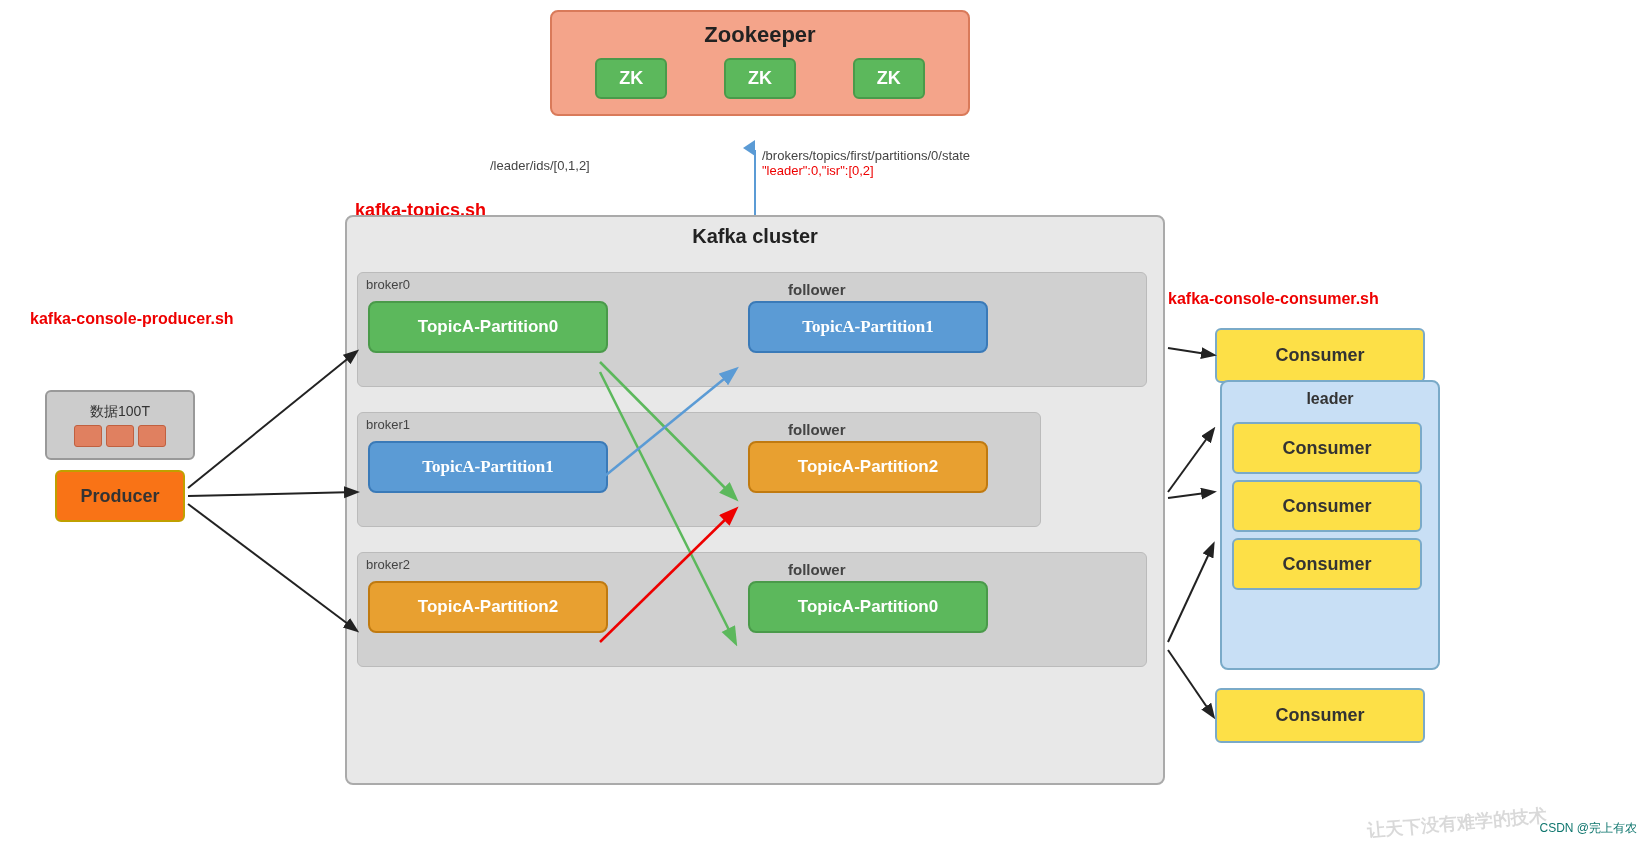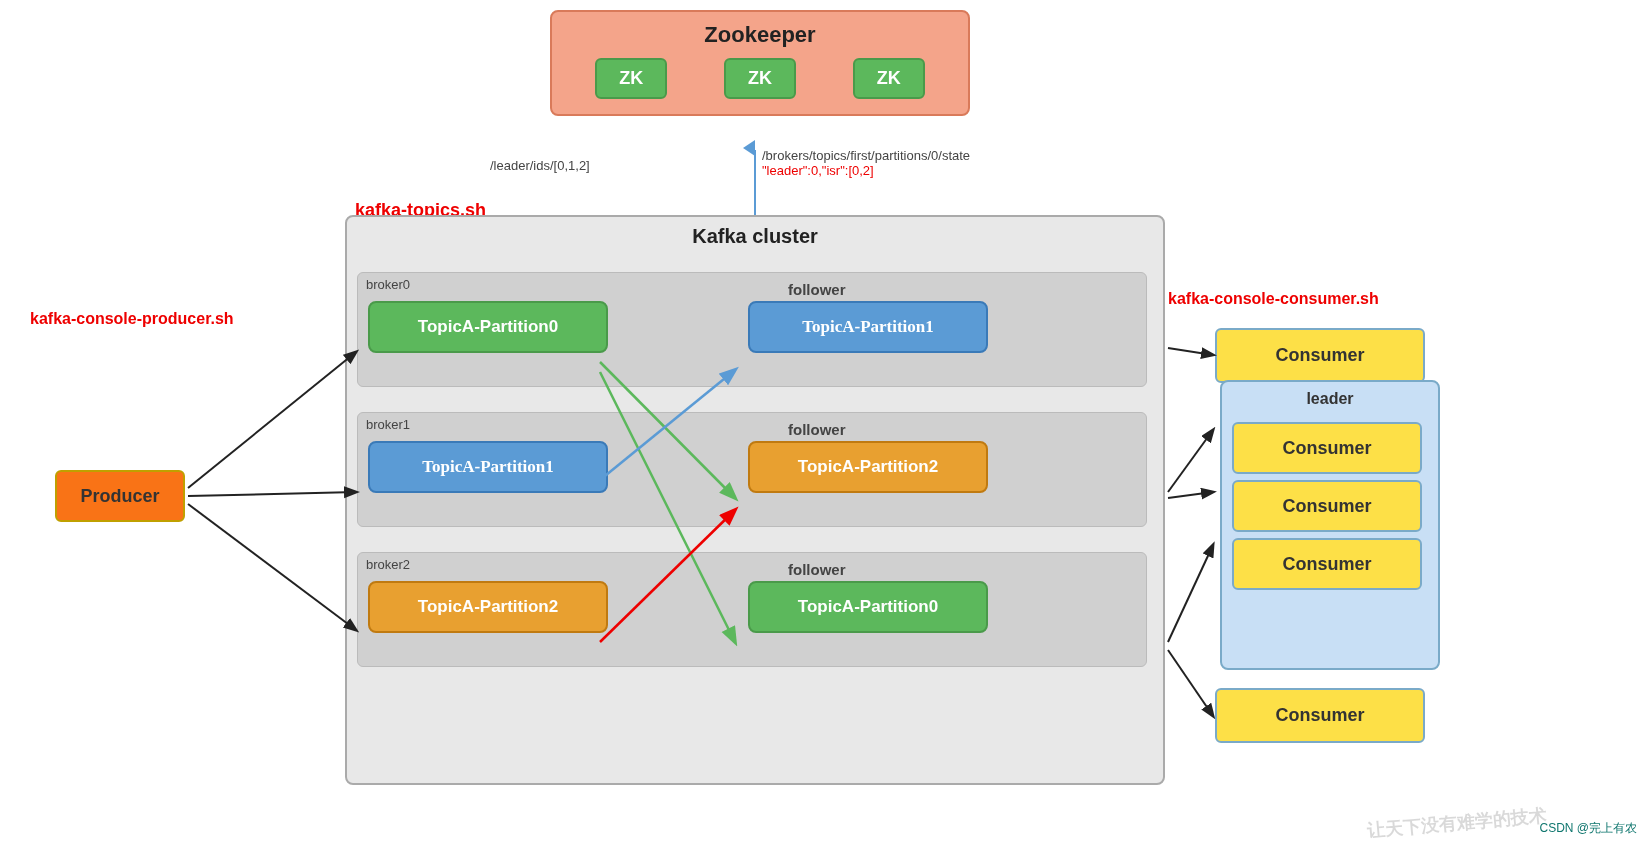--- a/index.html
+++ b/index.html
@@ -290,20 +290,28 @@
   </div>
 
   <div class="kafka-producer-label">
     <span>kafka-console-producer.sh</span>
   </div>
 
   <div class="kafka-consumer-label">
     <span>kafka-console-consumer.sh</span>
   </div>
 
+  <div class="data-box">
+    <div class="data-label">数据100T</div>
+    <div class="data-blocks">
+      <div class="data-block"></div>
+      <div class="data-block"></div>
+      <div class="data-block"></div>
+    </div>
+  </div>
 
   <div class="producer-box">
     <span>Producer</span>
   </div>
 
   <div class="kafka-cluster-box">
     <div class="kafka-cluster-title">Kafka cluster</div>
 
     <div class="broker-box" style="top:55px; left:10px; width:790px; height:115px;">
       <div class="broker-label">broker0</div>
@@ -314,21 +322,21 @@
         <span>TopicA-Partition0</span>
       </div>
 
       <div class="role-label role-follower" style="top:8px; left:430px;">follower</div>
 
       <div class="partition partition-blue" style="top:28px; left:390px; width:240px; height:52px;">
         <span>TopicA-Partition1</span>
       </div>
     </div>
 
-    <div class="broker-box" style="top:195px; left:10px; width:790px; height:115px;">
+    <div class="broker-box" style="top:195px; left:10px; width:684px; height:115px;">
       <div class="broker-label">broker1</div>
       <div class="role-label role-leader" style="top:30px; left:165px;">leader</div>
       <div class="partition partition-blue" style="top:28px; left:10px; width:240px; height:52px;">
         <span>TopicA-Partition1</span>
       </div>
       <div class="role-label role-follower" style="top:8px; left:430px;">follower</div>
       <div class="partition partition-orange" style="top:28px; left:390px; width:240px; height:52px;">
         <span>TopicA-Partition2</span>
       </div>
     </div>

